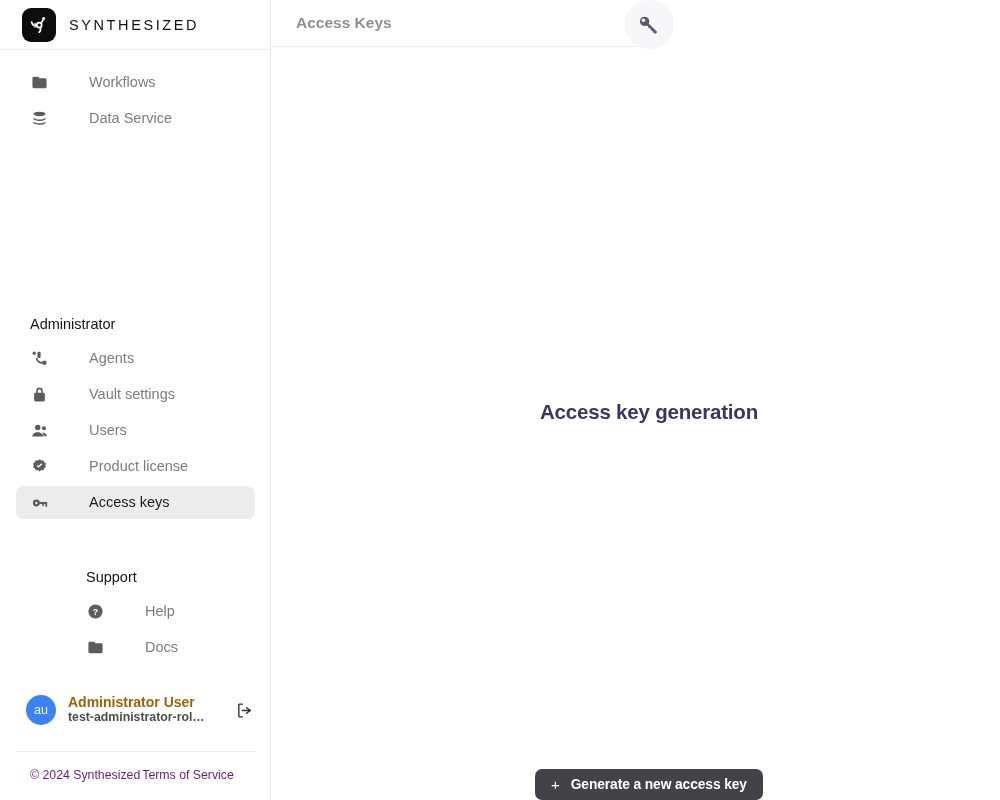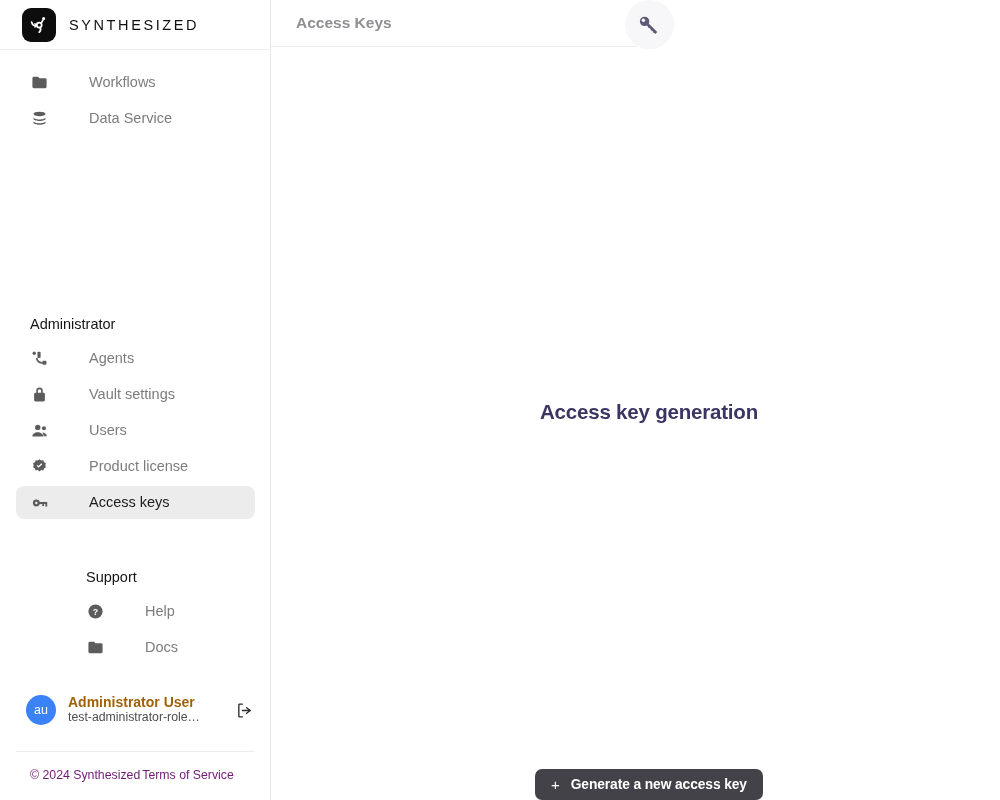--- a/index.html
+++ b/index.html
@@ -94,21 +94,21 @@
     text-align: center;
   }
   .user-meta { margin-left: 12px; flex: 1 1 auto; overflow: hidden; }
   .user-name {
     font-size: 14px; font-weight: bold; color: #a16207;
     line-height: 15px; white-space: nowrap;
   }
   .user-role {
     font-size: 12.3px; color: #4e4e4e;
     line-height: 15px; white-space: nowrap;
-    overflow: hidden; text-overflow: ellipsis; max-width: 140px;
+    overflow: hidden; text-overflow: ellipsis; max-width: 140px; font-weight: bold;
   }
   .logout-btn {
     width: 22px; height: 22px; flex: 0 0 22px;
     display: flex; align-items: center; justify-content: center;
     color: #2b2b2b; cursor: pointer;
   }
 
   .foot-divider {
     position: absolute; left: 16px; top: 751px;
     width: 239px; height: 1px; background: #ececec;

